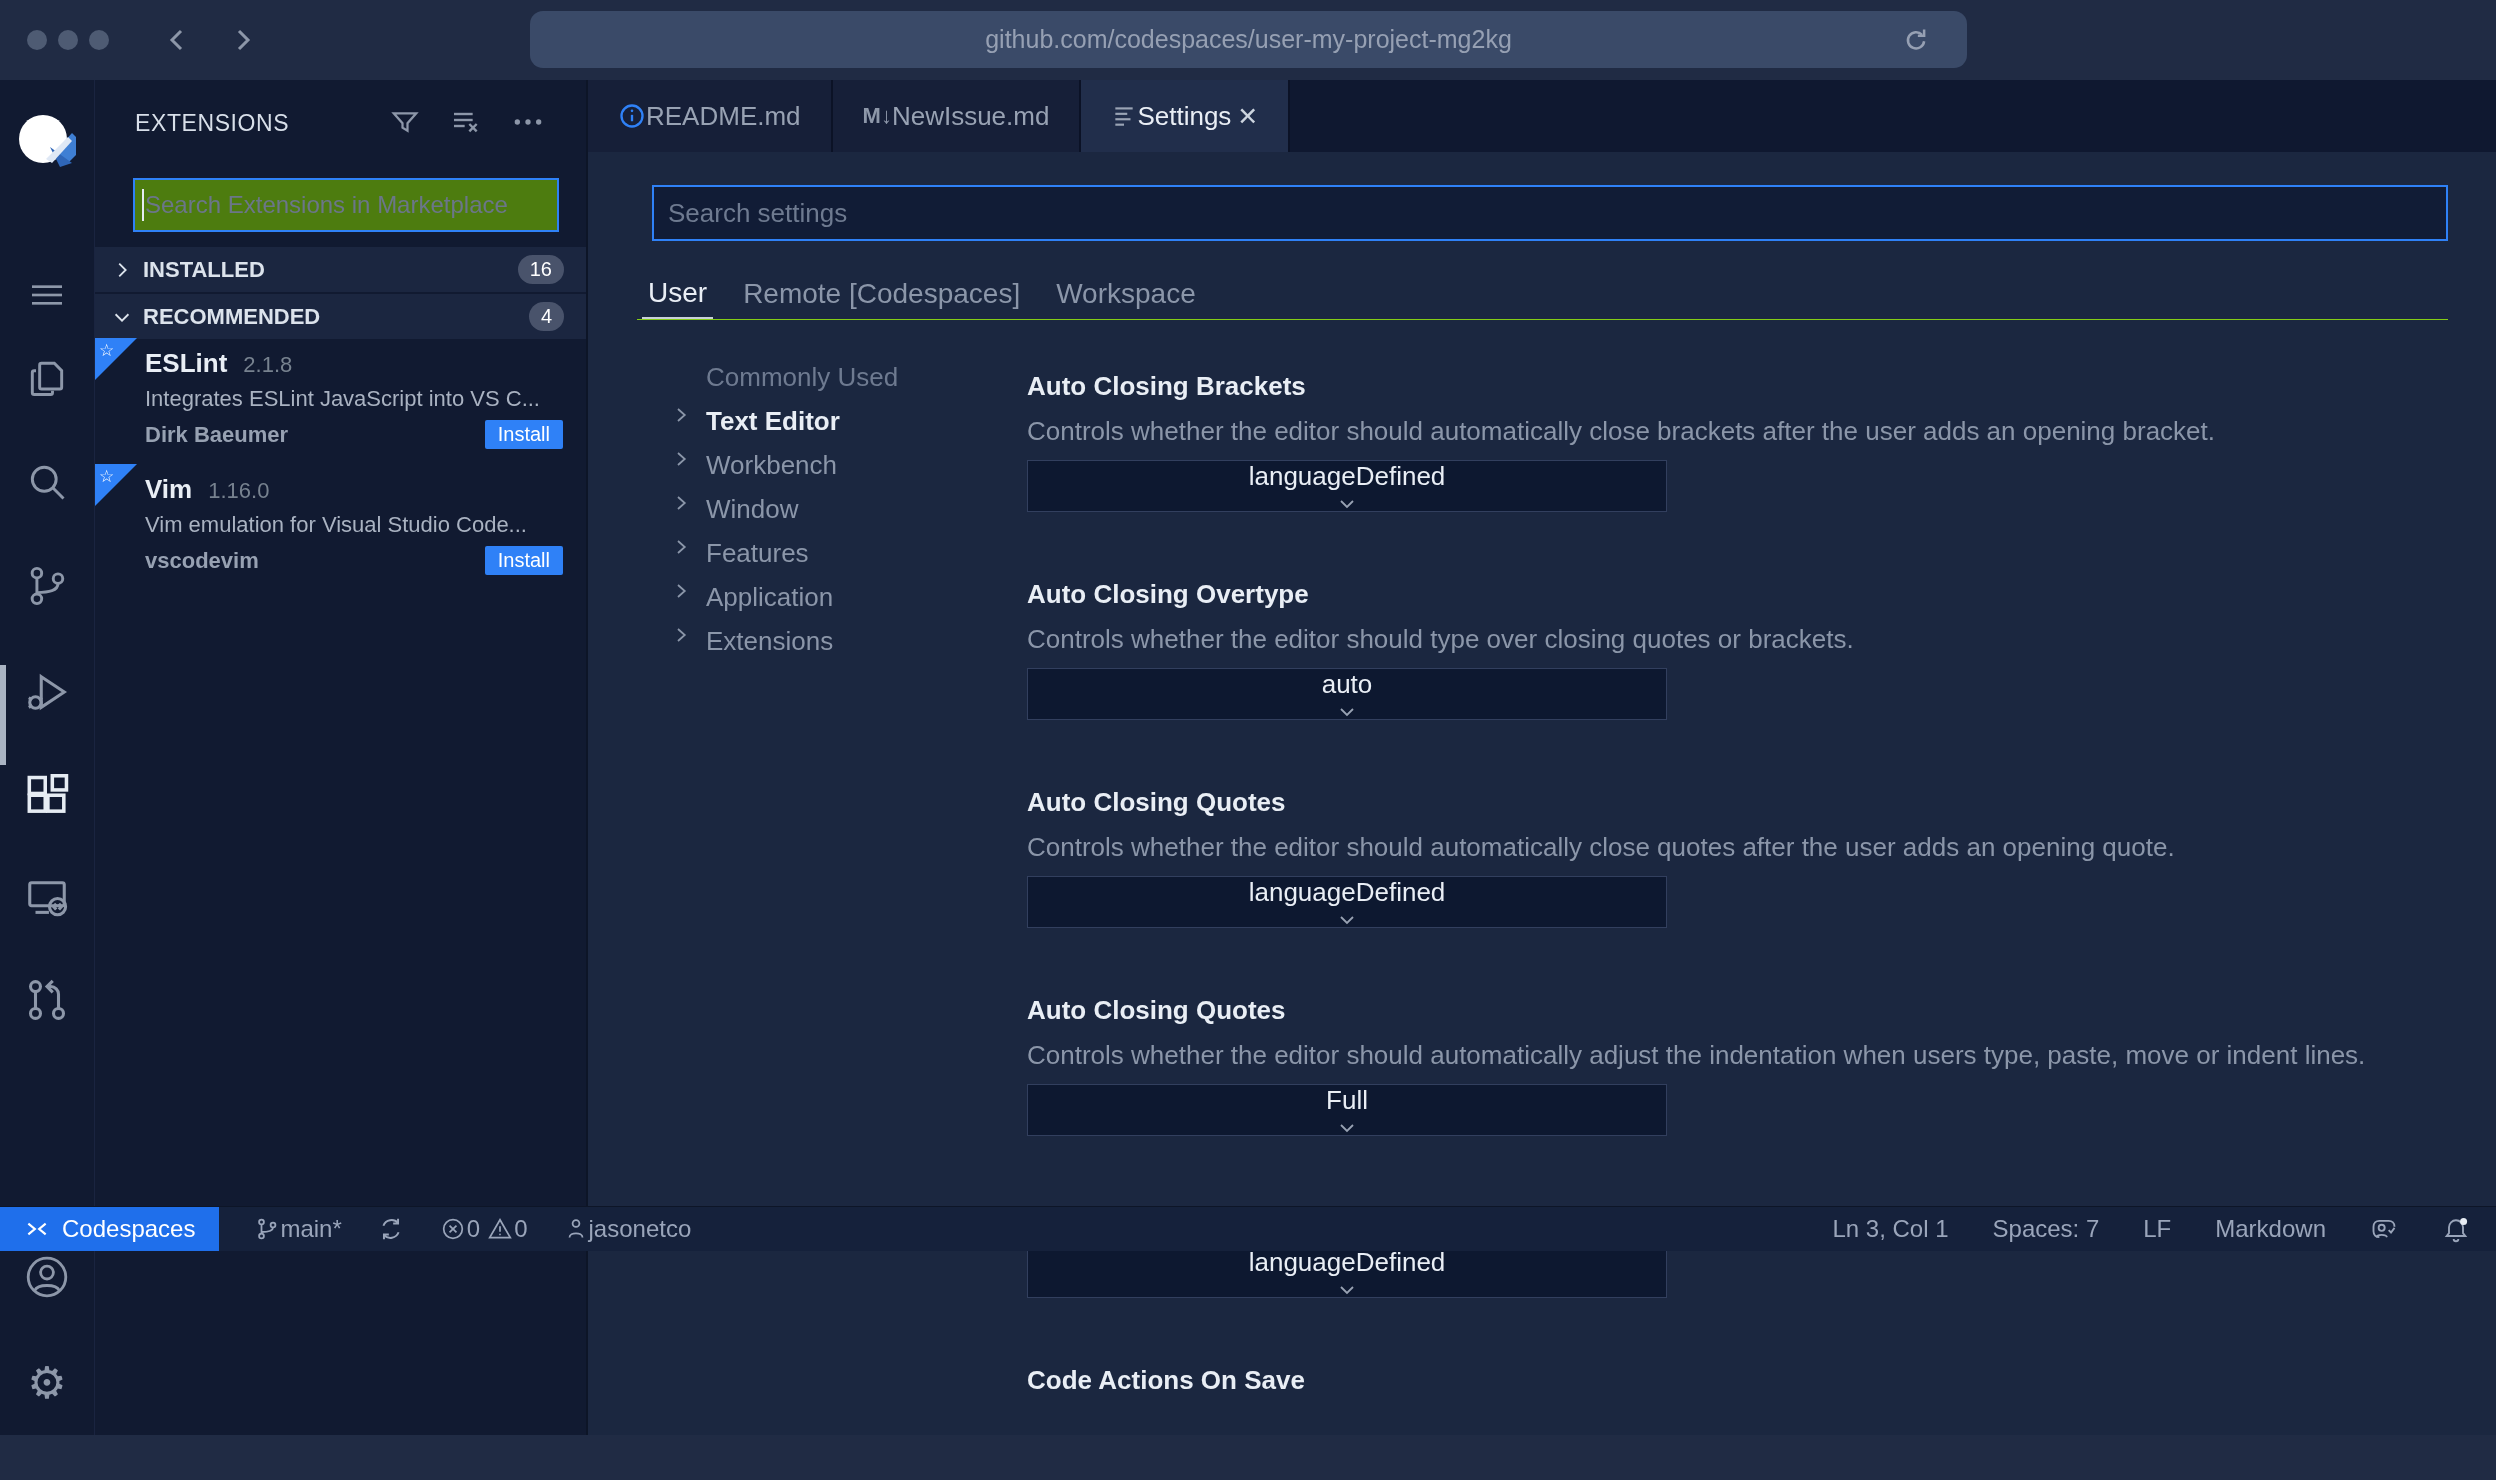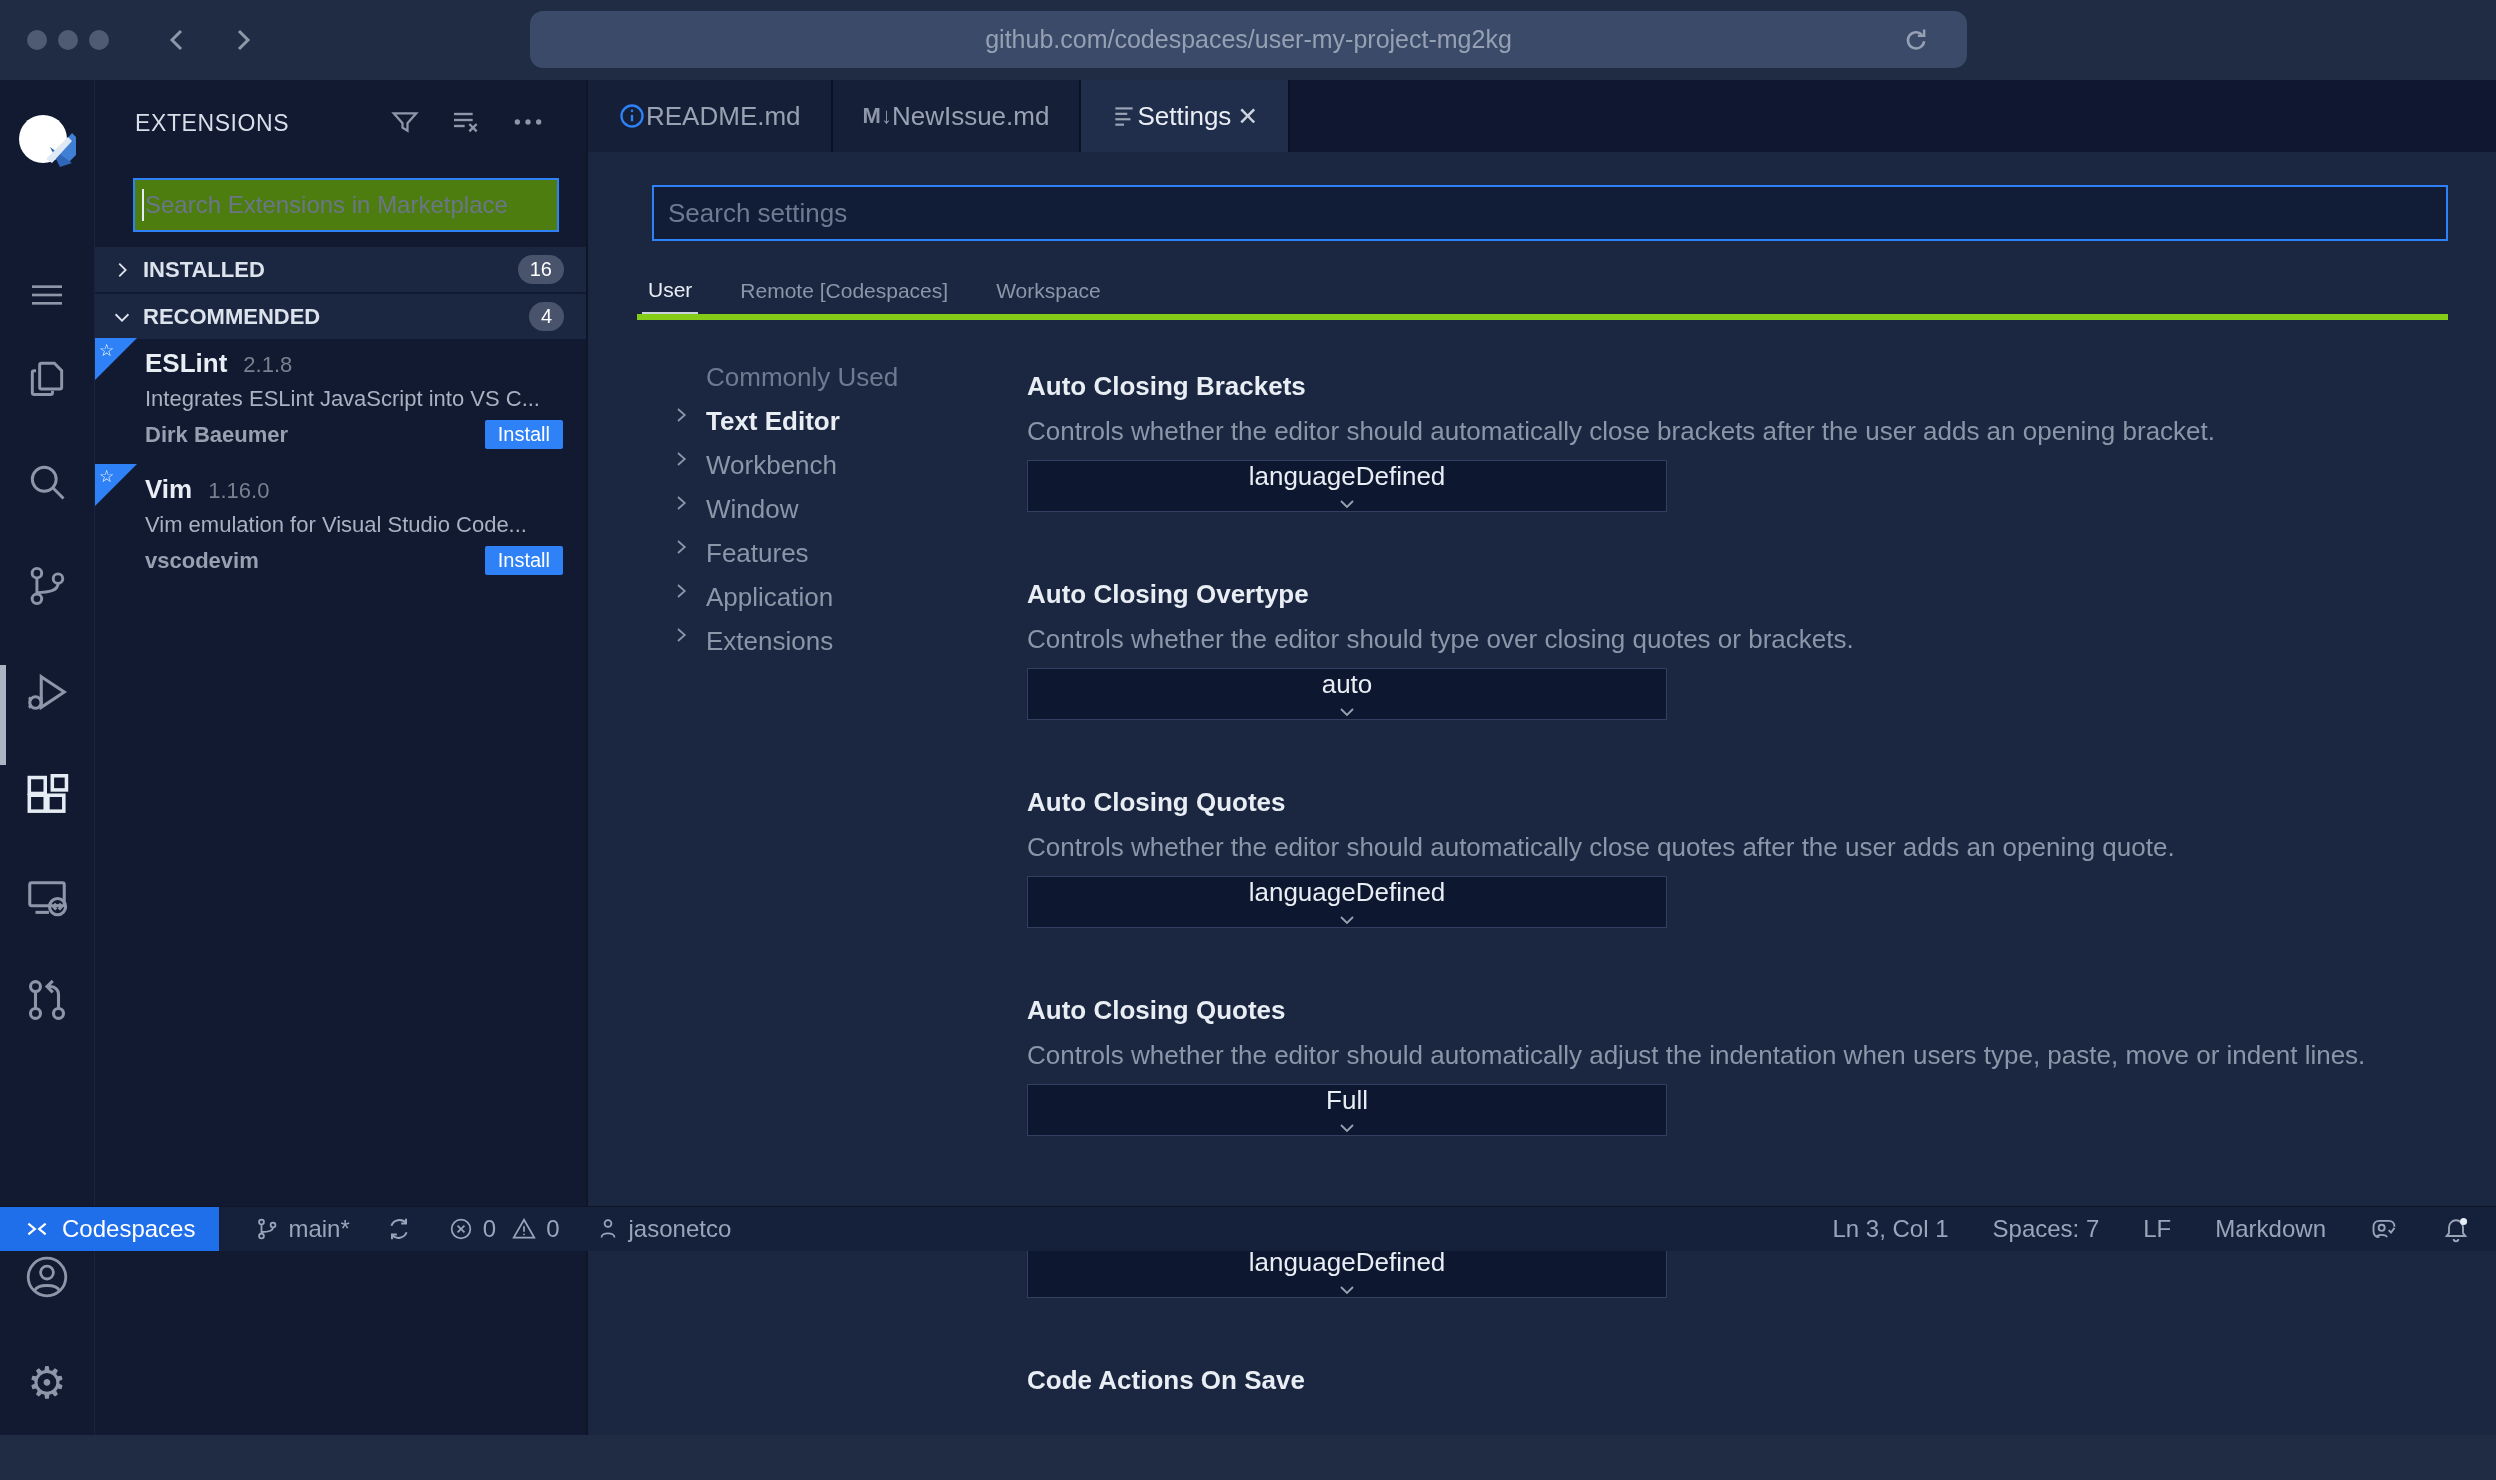--- a/index.html
+++ b/index.html
@@ -70,22 +70,22 @@
   .md-glyph { font-size:22px; font-weight:bold; color:#8d97a9; }
 
   
   .editor { position:absolute; left:588px; top:152px; width:1908px; height:1283px;
     background:#1b2740; overflow:hidden; }
   .set-search { position:absolute; left:49px; top:33px; width:1811px; height:56px;padding-left:15px; }
   .set-search input { width:100%; height:100%; background:#111c36; border:2px solid #2f81f7;
     color:#d8dfe9; font-size:26px; padding:0 14px; outline:none; font-family:inherit; }
   .set-search input::placeholder { color:#6e7a90; }
   .scopes { position:absolute; left:49px; top:116px; width:1811px; height:52px;
-    border-bottom:6px solid #84cc16; display:flex; gap:36px; padding-left:5px;
-    font-size:21px; color:#8b96a9; }
+    border-bottom:1px solid #84cc16; display:flex; gap:24px; padding-left:5px;
+    font-size:28px; color:#8b96a9; }
   .scope { display:flex; align-items:center; height:100%; padding:0 6px; }
   .scope.active { color:#e9eef5; border-bottom:2px solid #c9d1d9; margin-bottom:-1px; }
   .toc { position:absolute; left:84px; top:210px; font-size:26px; }
   .toc-item { height:44px; display:flex; align-items:flex-start; gap:16px; color:#8b96a9; }
   .toc-item .chev { width:18px; color:#8b96a9; }
   .toc-item.dim { color:#6e7a90; }
   .toc-item.active { color:#e9eef5; font-weight:bold; }
   .entries { position:absolute; left:439px; top:212px; width:1460px; }
   .entry { margin-bottom:60px; }
   .entry-title { font-size:26px; font-weight:bold; color:#e9eef5; line-height:44px; }
@@ -94,21 +94,21 @@
     border:1px solid #323f5e; display:flex; align-items:center; justify-content:space-between;
     padding:0 20px; font-size:26px; color:#e9eef5;flex-direction:column; }
   .entry-select .chev { color:#98a2b3; }
 
   
   .statusbar { position:absolute; left:0; bottom:0; width:100%; height:45px;
     background:#15213b; border-top:1px solid #0d1527; display:flex; align-items:center;
     font-size:24px; color:#9aa5ba; }
   .cs-segment { height:100%; background:#1f6feb; color:#fff; display:flex;
     align-items:center; gap:12px; padding:0 24px; }
-  .sb-item { display:flex; align-items:center; gap:9px; margin-left:36px; }
+  .sb-item { display:flex; align-items:center; gap:1px; margin-left:36px; }
   .sb-right { margin-left:auto; display:flex; align-items:center; gap:44px; padding-right:26px; }
   .sb-right .sb-item { margin-left:0; }
 </style>
 </head>
 <body>
 
 <div id="app">
 
   <div class="chrome">
     <div class="traffic">

